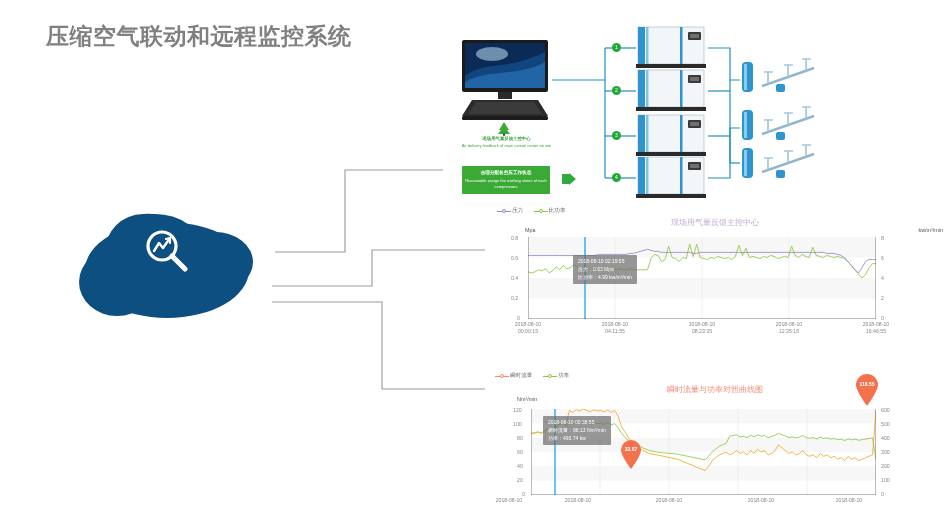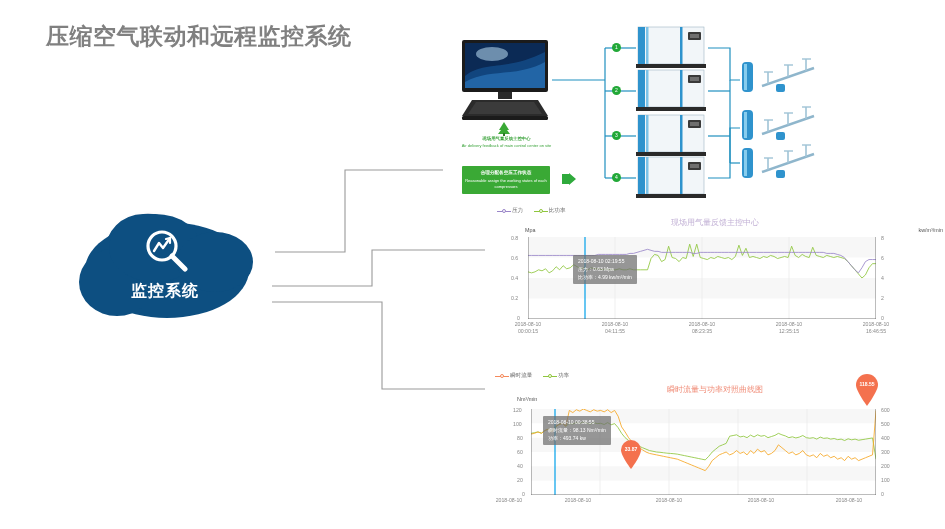--- a/index.html
+++ b/index.html
@@ -135,21 +135,20 @@
       <ellipse cx="72" cy="82" rx="38" ry="34" fill="#0d4f81"></ellipse>
       <ellipse cx="110" cy="48" rx="46" ry="34" fill="#0d4f81"></ellipse>
       <ellipse cx="170" cy="62" rx="38" ry="30" fill="#0d4f81"></ellipse>
     </svg>
     <svg class="cloud-icon" viewBox="0 0 50 50" data-name="magnifier-chart-icon">
       <circle cx="20" cy="20" r="14" fill="none" stroke="#ffffff" stroke-width="3.2"></circle>
       <polyline points="12,25 17,17 21,22 28,12" fill="none" stroke="#ffffff" stroke-width="2.4" stroke-linecap="round" stroke-linejoin="round"></polyline>
       <polyline points="24,13 28,12 28,17" fill="none" stroke="#ffffff" stroke-width="2.2" stroke-linecap="round" stroke-linejoin="round"></polyline>
       <line x1="30" y1="30" x2="43" y2="43" stroke="#ffffff" stroke-width="5" stroke-linecap="round"></line>
     </svg>
-    <div class="cloud-label" data-name="cloud-label">监控系统</div>
   </div>
 
   <div class="topology" data-name="topology-diagram">
 
     <svg class="monitor" viewBox="0 0 92 85" data-name="monitor-icon">
       <rect x="2" y="2" width="86" height="52" rx="2" fill="#1b1b1b"></rect>
       <rect x="5" y="5" width="80" height="45" fill="#0b2a55"></rect>
       <path d="M5,38 C25,22 45,34 85,14 L85,50 L5,50 Z" fill="#134a86" opacity="0.85"></path>
       <path d="M5,44 C30,30 55,40 85,24 L85,50 L5,50 Z" fill="#2a74b8" opacity="0.7"></path>
       <ellipse cx="32" cy="16" rx="16" ry="7" fill="#bfe0f5" opacity="0.55"></ellipse>

